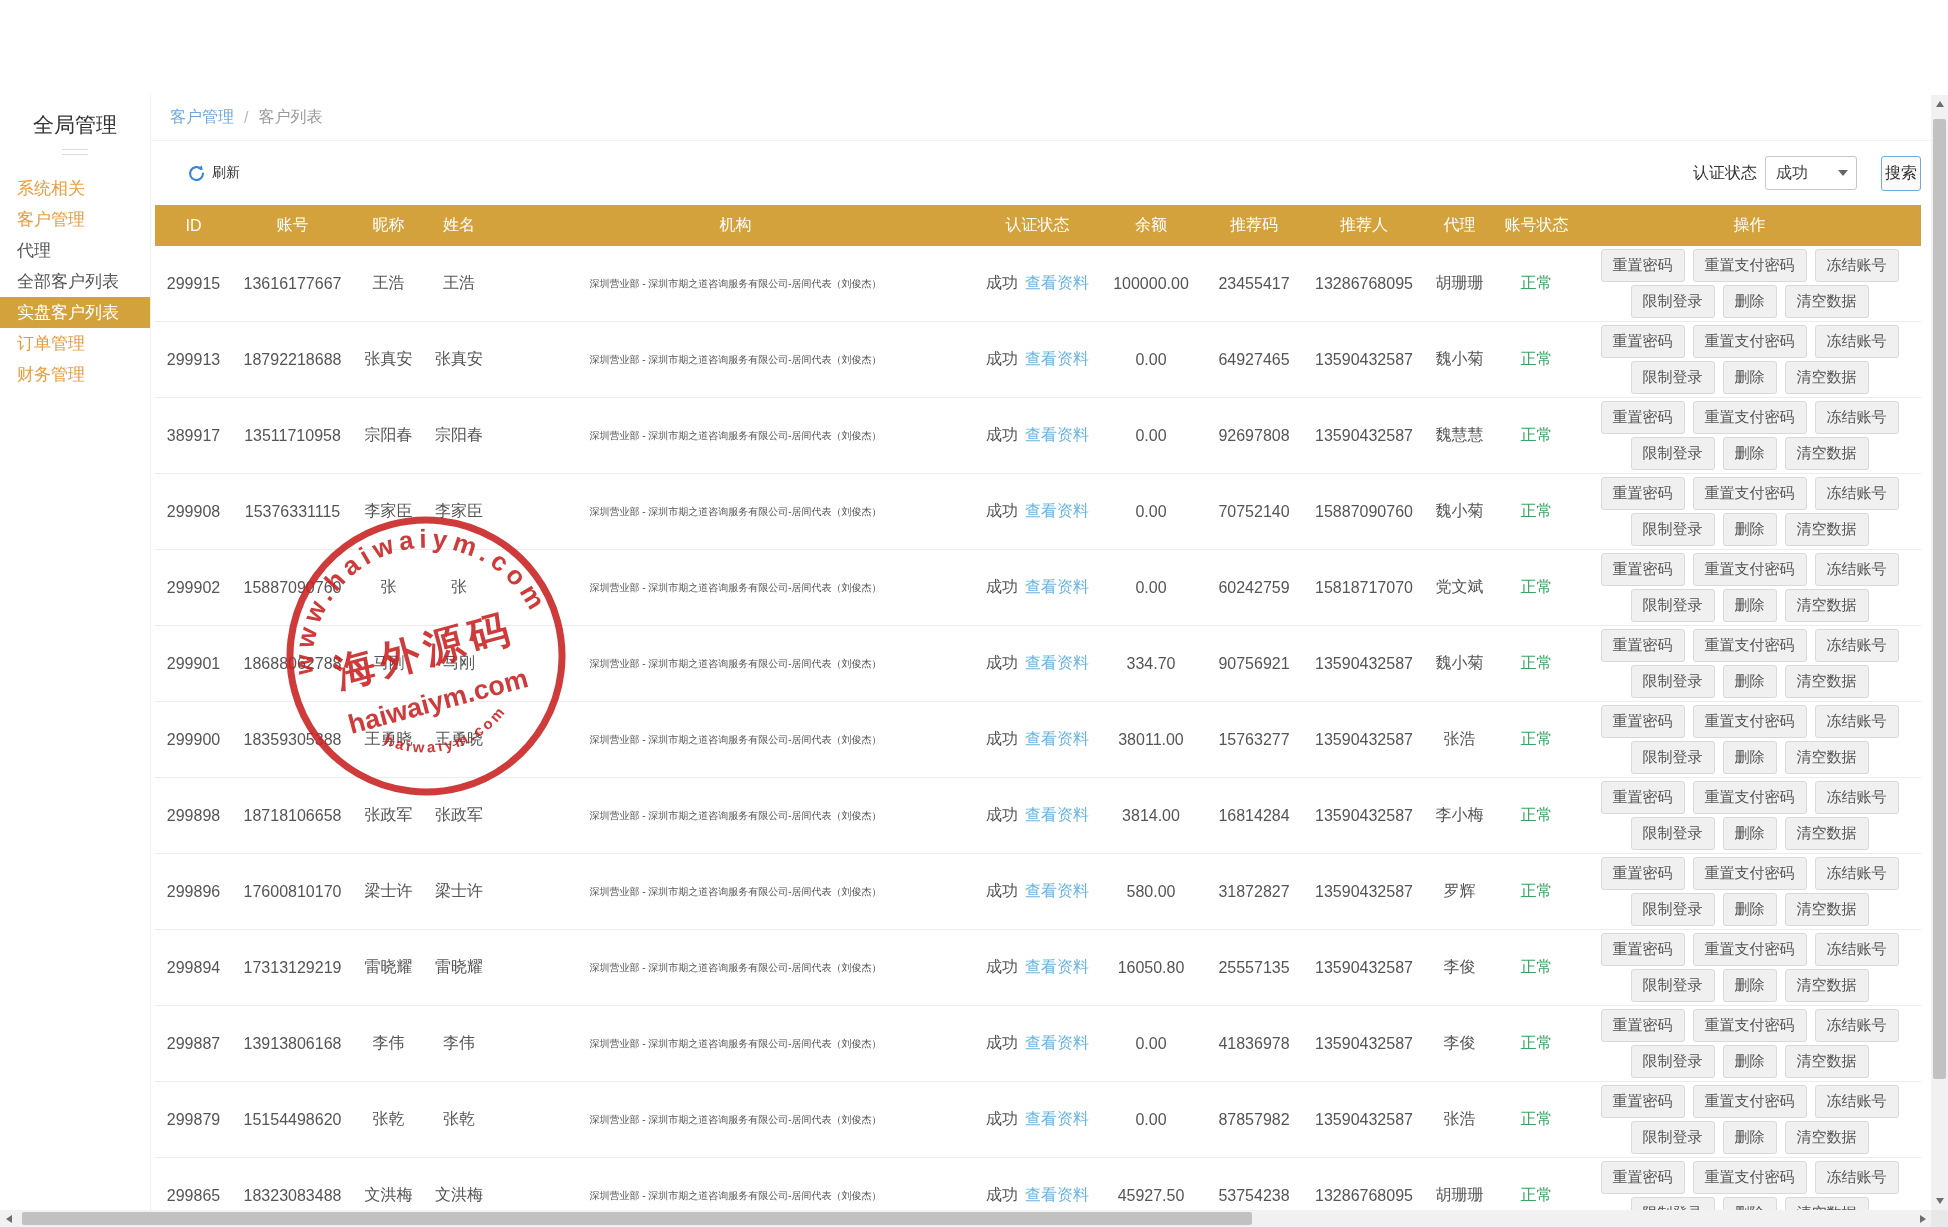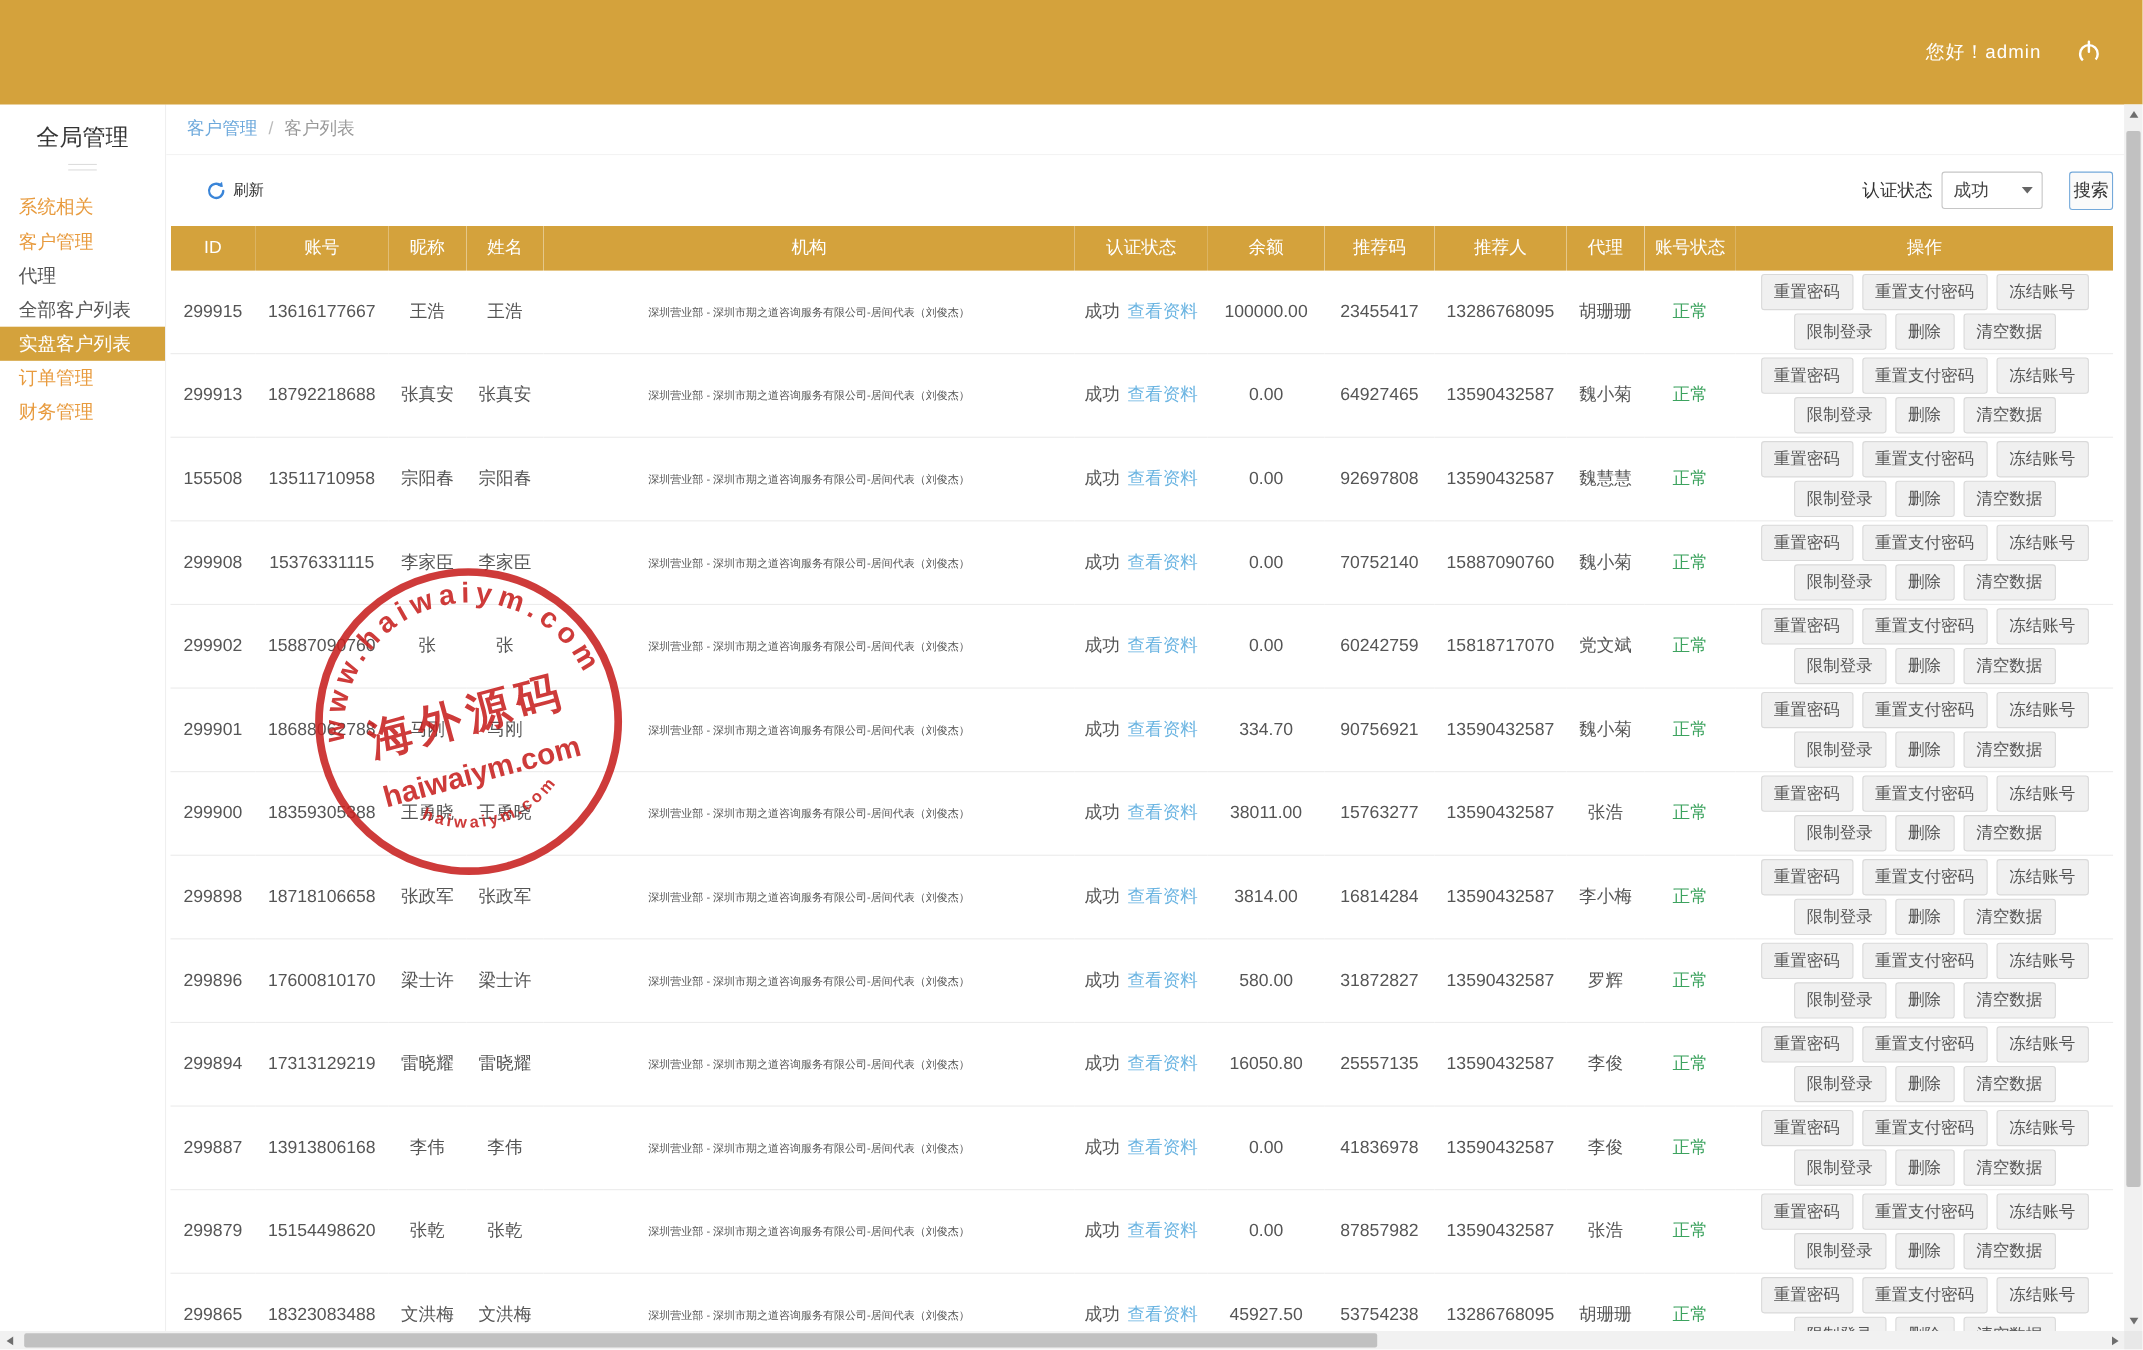--- a/index.html
+++ b/index.html
@@ -78,29 +78,20 @@
   .tri-up{width:0;height:0;border-left:4px solid transparent;border-right:4px solid transparent;border-bottom:6px solid #6E6E6E}
   .tri-down{width:0;height:0;border-left:4px solid transparent;border-right:4px solid transparent;border-top:6px solid #6E6E6E}
   .tri-left{width:0;height:0;border-top:4px solid transparent;border-bottom:4px solid transparent;border-right:6px solid #6E6E6E}
   .tri-right{width:0;height:0;border-top:4px solid transparent;border-bottom:4px solid transparent;border-left:6px solid #6E6E6E}
 </style>
 </head>
 <body>
 
 <div class="screen">
 
-  <div class="topbar">
-    <span class="greeting">您好！admin</span>
-    <span class="power-btn">
-      <svg width="24" height="24" viewBox="0 0 24 24">
-        <circle cx="12" cy="13" r="8" fill="none" stroke="#ffffff" stroke-width="2.2" stroke-dasharray="38 13" stroke-dashoffset="-31" transform="rotate(-90 12 13)"></circle>
-        <line x1="12" y1="2" x2="12" y2="11" stroke="#ffffff" stroke-width="2.2" stroke-linecap="round"></line>
-      </svg>
-    </span>
-  </div>
 
   <aside class="sidebar">
     <div class="sidebar-title">全局管理</div>
     <div class="sidebar-divider"></div>
     <nav>
         <div class="menu-item category">系统相关</div>
         <div class="menu-item category">客户管理</div>
         <div class="menu-item">代理</div>
         <div class="menu-item">全部客户列表</div>
         <div class="menu-item active">实盘客户列表</div>
@@ -187,21 +178,21 @@
                 <td>64927465</td>
                 <td>13590432587</td>
                 <td>魏小菊</td>
                 <td><span class="status-normal">正常</span></td>
                 <td class="ops">
                   <div class="btn-row"><button class="op-btn">重置密码</button><button class="op-btn">重置支付密码</button><button class="op-btn">冻结账号</button></div>
                   <div class="btn-row"><button class="op-btn">限制登录</button><button class="op-btn">删除</button><button class="op-btn">清空数据</button></div>
                 </td>
               </tr>
               <tr>
-                <td>155508</td>
+                <td>389917</td>
                 <td>13511710958</td>
                 <td>宗阳春</td>
                 <td>宗阳春</td>
                 <td class="org">深圳营业部 - 深圳市期之道咨询服务有限公司-居间代表（刘俊杰）</td>
                 <td><span>成功</span><a class="view-link">查看资料</a></td>
                 <td>0.00</td>
                 <td>92697808</td>
                 <td>13590432587</td>
                 <td>魏慧慧</td>
                 <td><span class="status-normal">正常</span></td>

